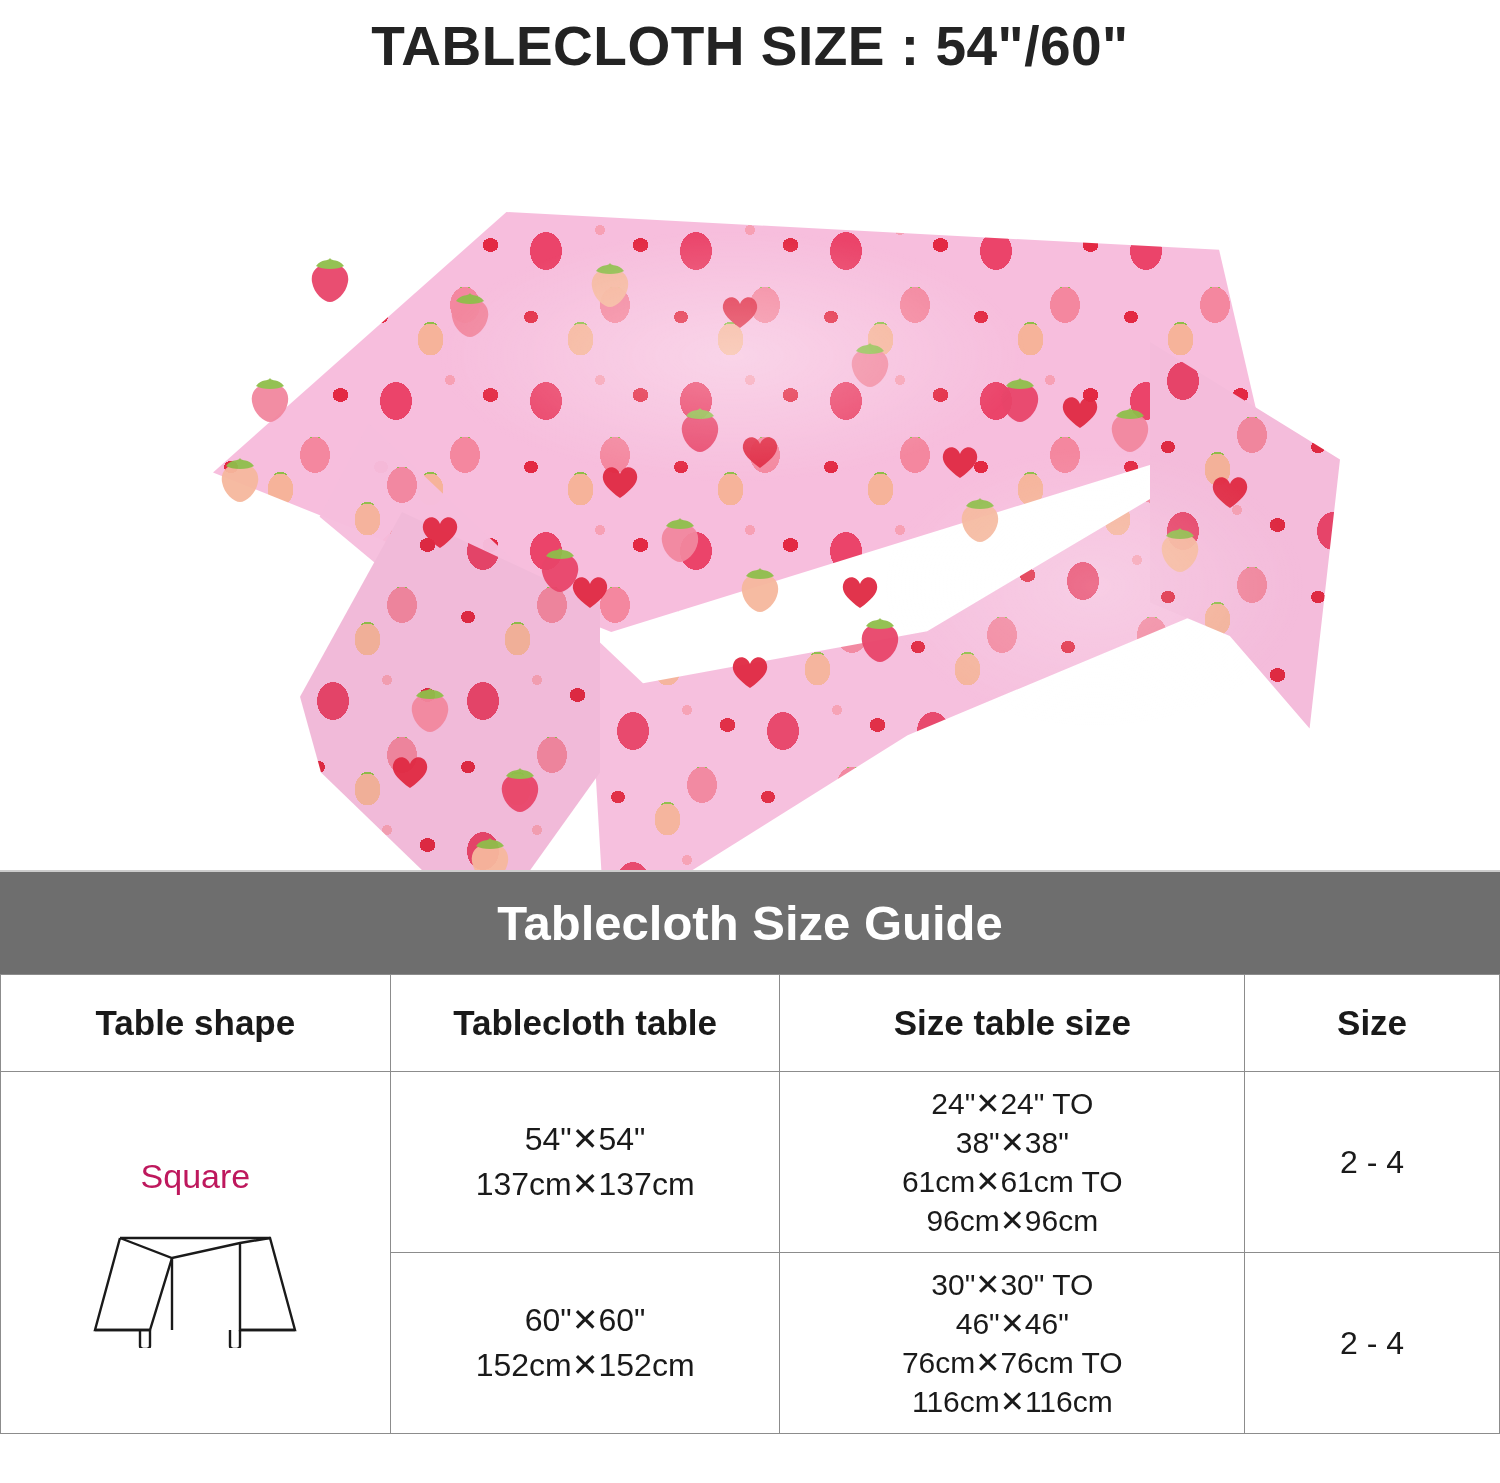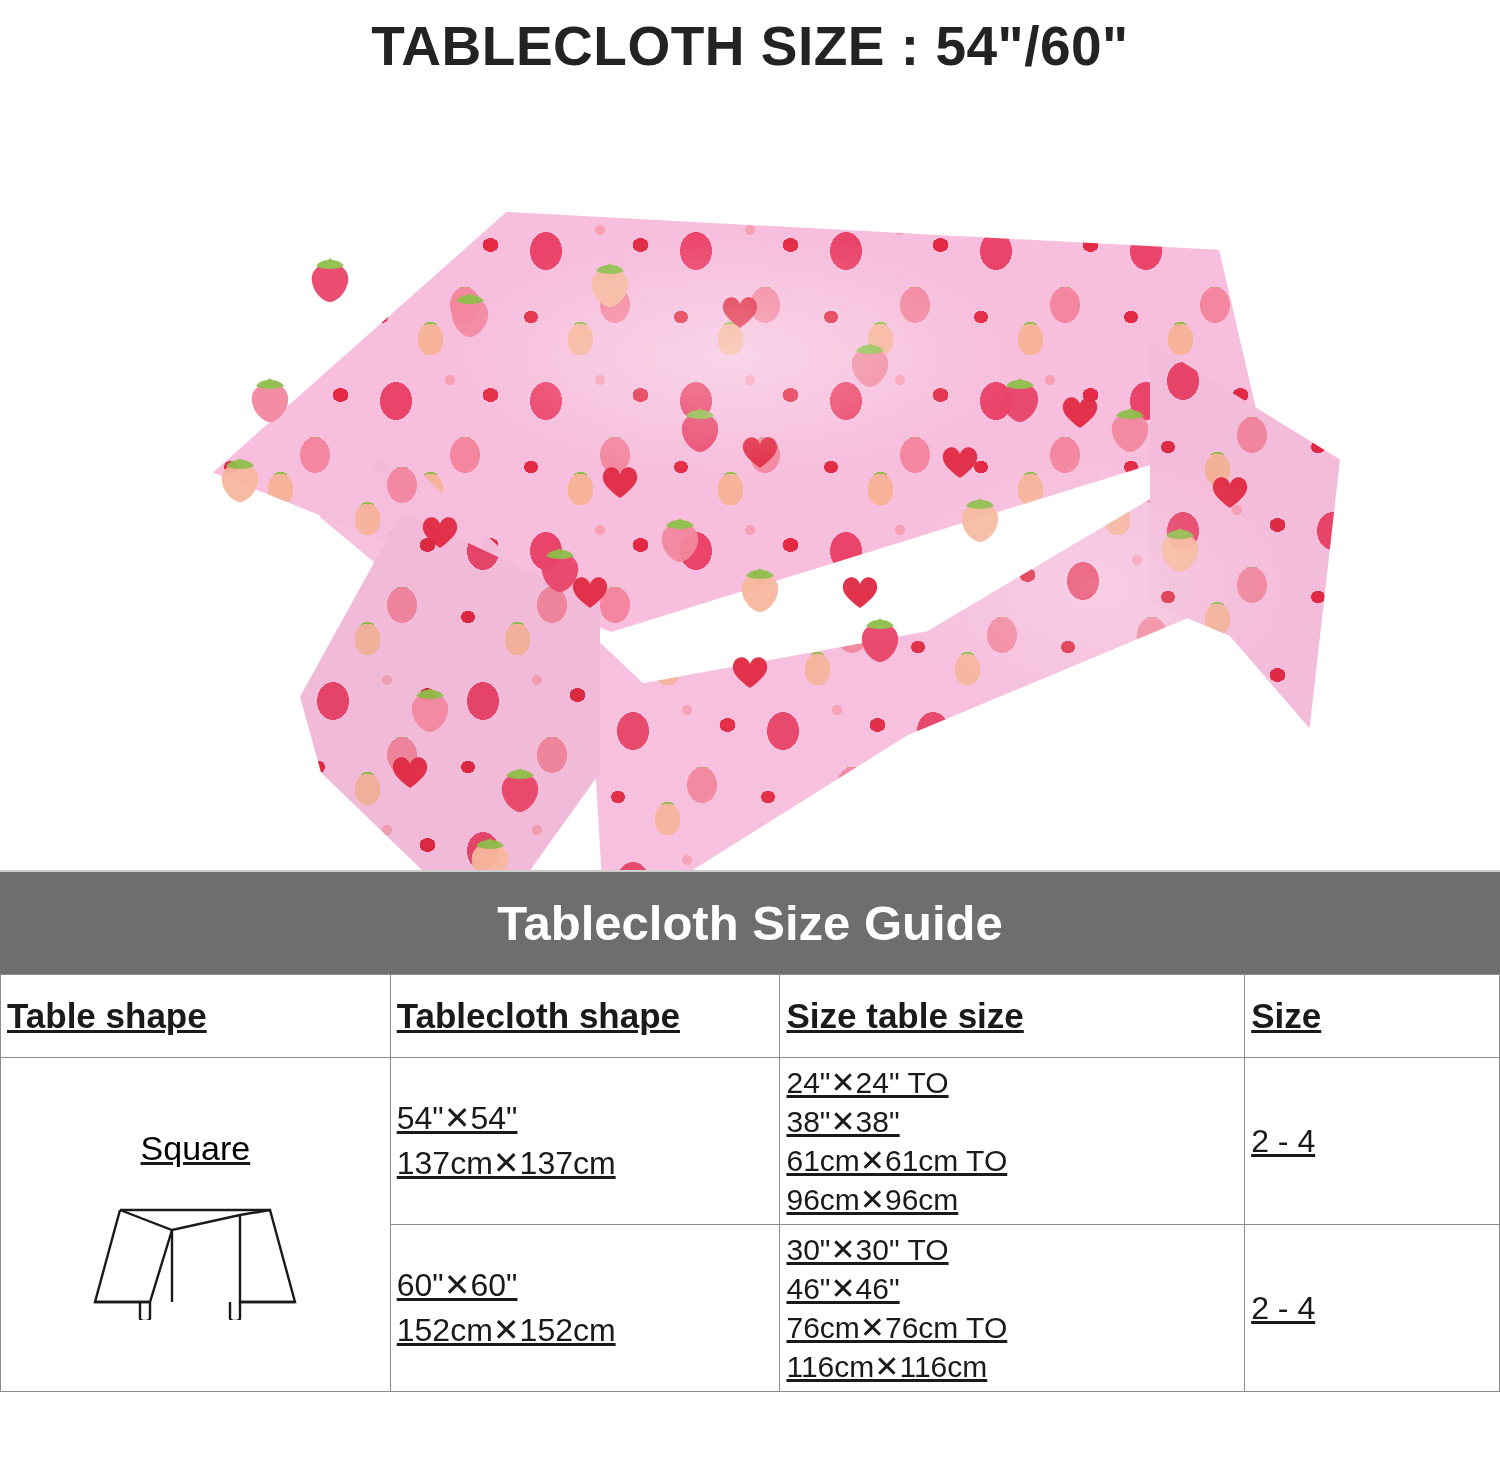--- a/index.html
+++ b/index.html
@@ -136,26 +136,25 @@
     text-align: center;
   }
   table.size-table {
     width: 100%;
     border-collapse: collapse;
     table-layout: fixed;
   }
   table.size-table th,
   table.size-table td {
     border: 1px solid #8c8c8c;
-    text-align: left;
+    text-align: center;
     vertical-align: middle;
     font-size: 32px;
     color: #1a1a1a;
-    padding: 5px 6px;
-    text-decoration: underline;
+    padding: 12px 6px;
   }
   table.size-table th {
     font-size: 35px;
     font-weight: bold;
     height: 72px;
   }
   .col-shape { width: 26%; }
   .col-size  { width: 26%; }
   .col-fits  { width: 31%; }
   .col-seats { width: 17%; }
@@ -163,21 +162,21 @@
   .cell-fits div { line-height: 1.30; white-space: nowrap; font-size: 30px; }
   .shape-wrap {
     display: flex;
     flex-direction: column;
     align-items: center;
     justify-content: center;
     gap: 2px;
   }
   .shape-label {
     font-size: 34px;
-    color: #000000;
+    color: #be185d;
   }
   .seats-cell { font-size: 34px; }
 </style>
 </head>
 <body>
 
 <div class="page">
 
   <div class="title-bar">
     <div class="title">TABLECLOTH SIZE : 54"/60"</div>
@@ -254,21 +253,21 @@
     <table class="size-table">
       <colgroup>
         <col class="col-shape">
         <col class="col-size">
         <col class="col-fits">
         <col class="col-seats">
       </colgroup>
       <thead>
         <tr>
           <th>Table shape</th>
-          <th>Tablecloth shape</th>
+          <th>Tablecloth table</th>
           <th>Size table size</th>
           <th>Size</th>
         </tr>
       </thead>
       <tbody>
         <tr>
           <td rowspan="2">
             <div class="shape-wrap">
               <div class="shape-label">Square</div>
               <svg width="230" height="150" viewBox="0 0 230 150">

